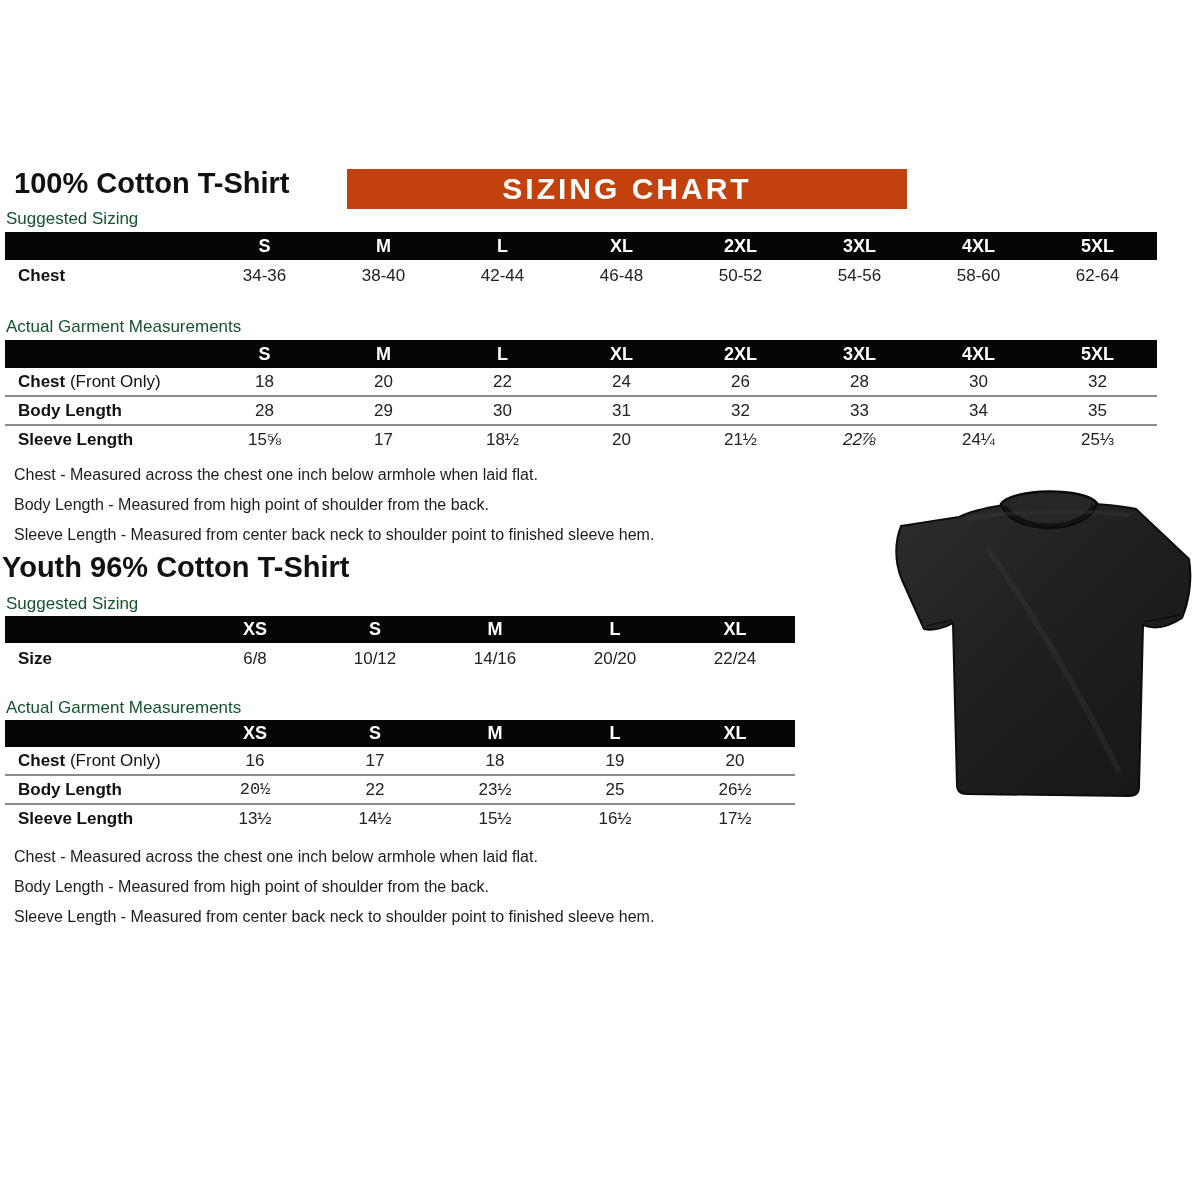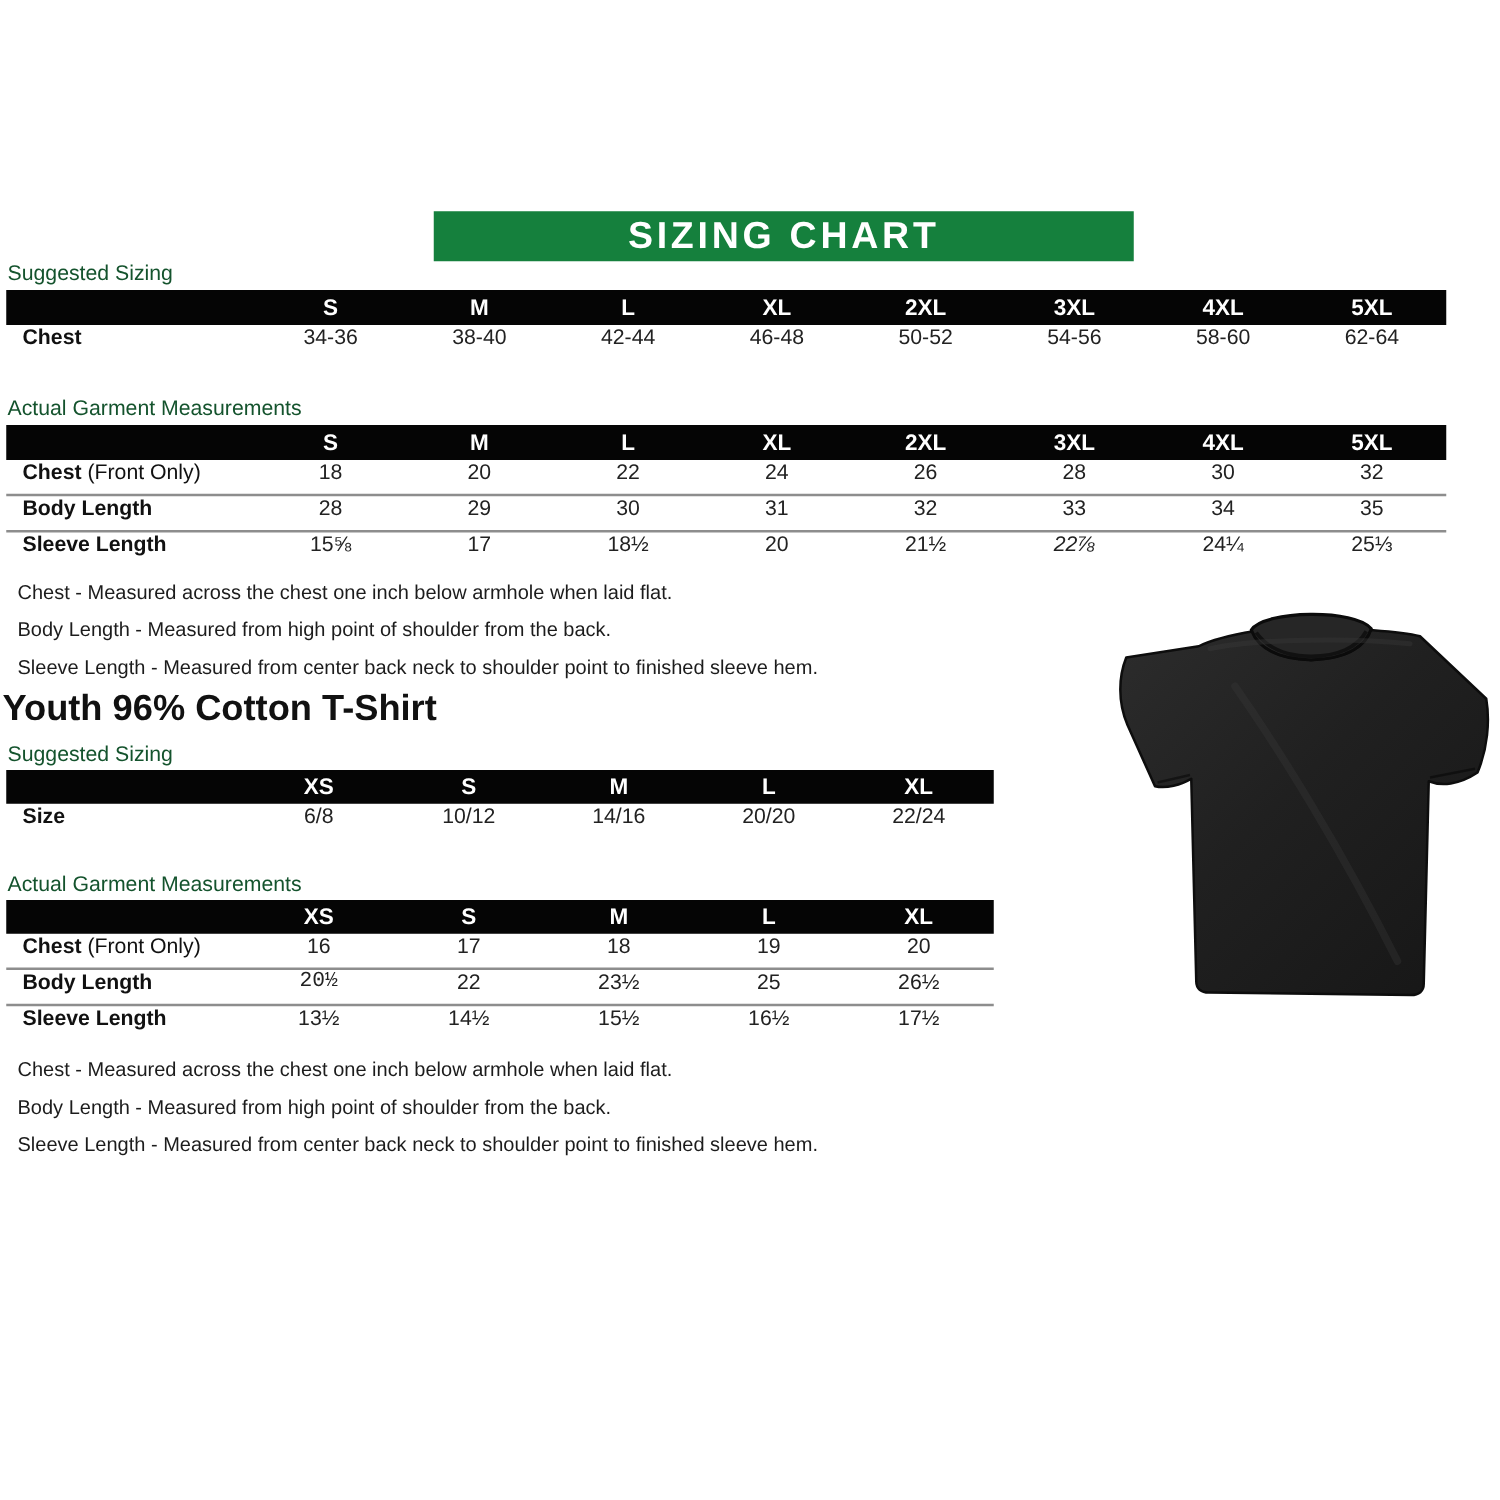--- a/index.html
+++ b/index.html
@@ -3,40 +3,41 @@
 <meta charset="utf-8">
 <style>
   html,body{margin:0;padding:0;background:#fff;}
   #canvas{
     position:relative;width:1200px;height:1200px;background:#ffffff;overflow:hidden;
     font-family:"Liberation Sans","DejaVu Sans",sans-serif;color:#1a1a1a;
   }
   .abs{position:absolute;}
   .h1{font-size:29px;font-weight:700;letter-spacing:0px;color:#111;white-space:nowrap;}
   .banner{
-    background:#15803d;color:#fff;display:flex;align-items:center;justify-content:center;
+    background:#c2410c;color:#fff;display:flex;align-items:center;justify-content:center;
     font-weight:700;font-size:30px;letter-spacing:3px;white-space:nowrap;
   }
   .seclabel{font-size:17px;color:#14532d;white-space:nowrap;text-align:center;}
   
   .tbl{position:absolute;}
   .tbl .bar{display:flex;background:#050505;align-items:center;}
   .tbl .bar .hcell{color:#fff;font-weight:700;font-size:18px;text-align:center;}
-  .tbl .trow{display:flex;font-size:17px;}
+  .tbl .trow{display:flex;align-items:center;font-size:17px;}
   .tbl .trow + .trow{border-top:2px solid #8d8d8d;}
   .tbl .rlabel{padding-left:13px;font-weight:700;color:#111;white-space:nowrap;box-sizing:border-box;}
   .tbl .rlabel .suffix{font-weight:400;}
   .tbl .vcell{text-align:center;color:#222;}
   .notes{font-size:16px;color:#1c1c1c;line-height:30px;white-space:nowrap;}
 </style>
 </head>
 <body>
 
 <div id="canvas">
 
+  <div class="abs h1" style="left:14px;top:167px;">100% Cotton T-Shirt</div>
   <div class="abs banner" style="left:347px;top:169px;width:560px;height:40px;">SIZING CHART</div>
 
   <div class="abs seclabel" style="left:6px;top:209px;">Suggested Sizing</div>
   <div class="tbl" style="left:5px;top:232px;width:1152px;">
       <div class="bar" style="height: 28px;">
         <div class="hcell" style="width: 200px;"></div>
         <div class="hcell" style="width: 119px;">S</div>
         <div class="hcell" style="width: 119px;">M</div>
         <div class="hcell" style="width: 119px;">L</div>
         <div class="hcell" style="width: 119px;">XL</div>

